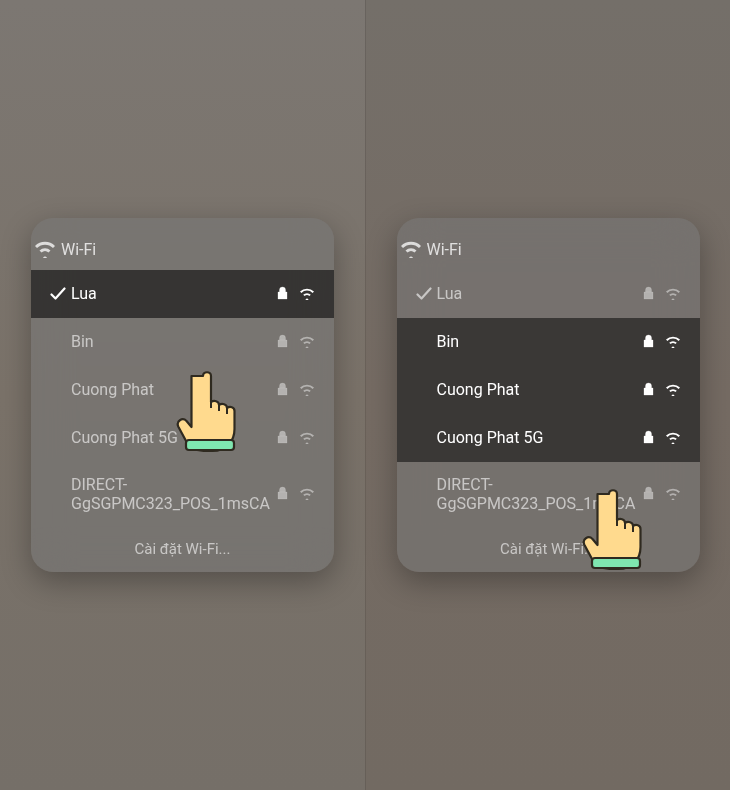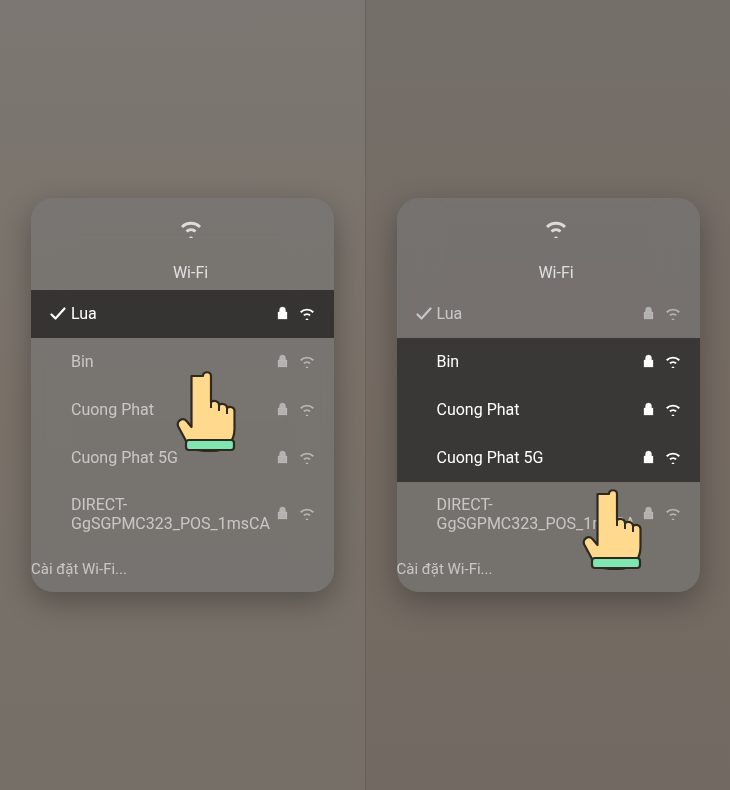--- a/index.html
+++ b/index.html
@@ -32,25 +32,24 @@
       background: rgba(118, 118, 118, 0.55);
       backdrop-filter: blur(20px);
       padding-top: 18px;
       padding-bottom: 6px;
       box-shadow: 0 10px 30px rgba(0,0,0,0.3);
       position: relative;
     }
     
     .popup-header {
       display: flex;
-      flex-direction: column;
-      align-items: center;
-      gap: 21px;
+      flex-direction: row;
+      align-items: center;
+      gap: 2px;
       margin-bottom: 8px;
-      margin-left: 16px;
     }
     
     .wifi-big-icon {
       color: rgba(255,255,255,0.75);
     }
     
     .popup-title {
       color: rgba(255,255,255,0.78);
       font-size: 16px;
       font-weight: 400;
@@ -111,21 +110,21 @@
       opacity: 0.75;
     }
     .network-item.selected .lock-icon,
     .network-item.selected .wifi-small-icon,
     .network-item.hovered .lock-icon,
     .network-item.hovered .wifi-small-icon {
       opacity: 1;
     }
     
     .settings-link {
-      text-align: left;
+      text-align: center;
       padding: 14px 0 8px;
       color: rgba(255,255,255,0.6);
       font-size: 15px;
     }
     
     .pointing-hand {
       position: absolute;
       width: 70px;
       height: 85px;
       z-index: 10;

